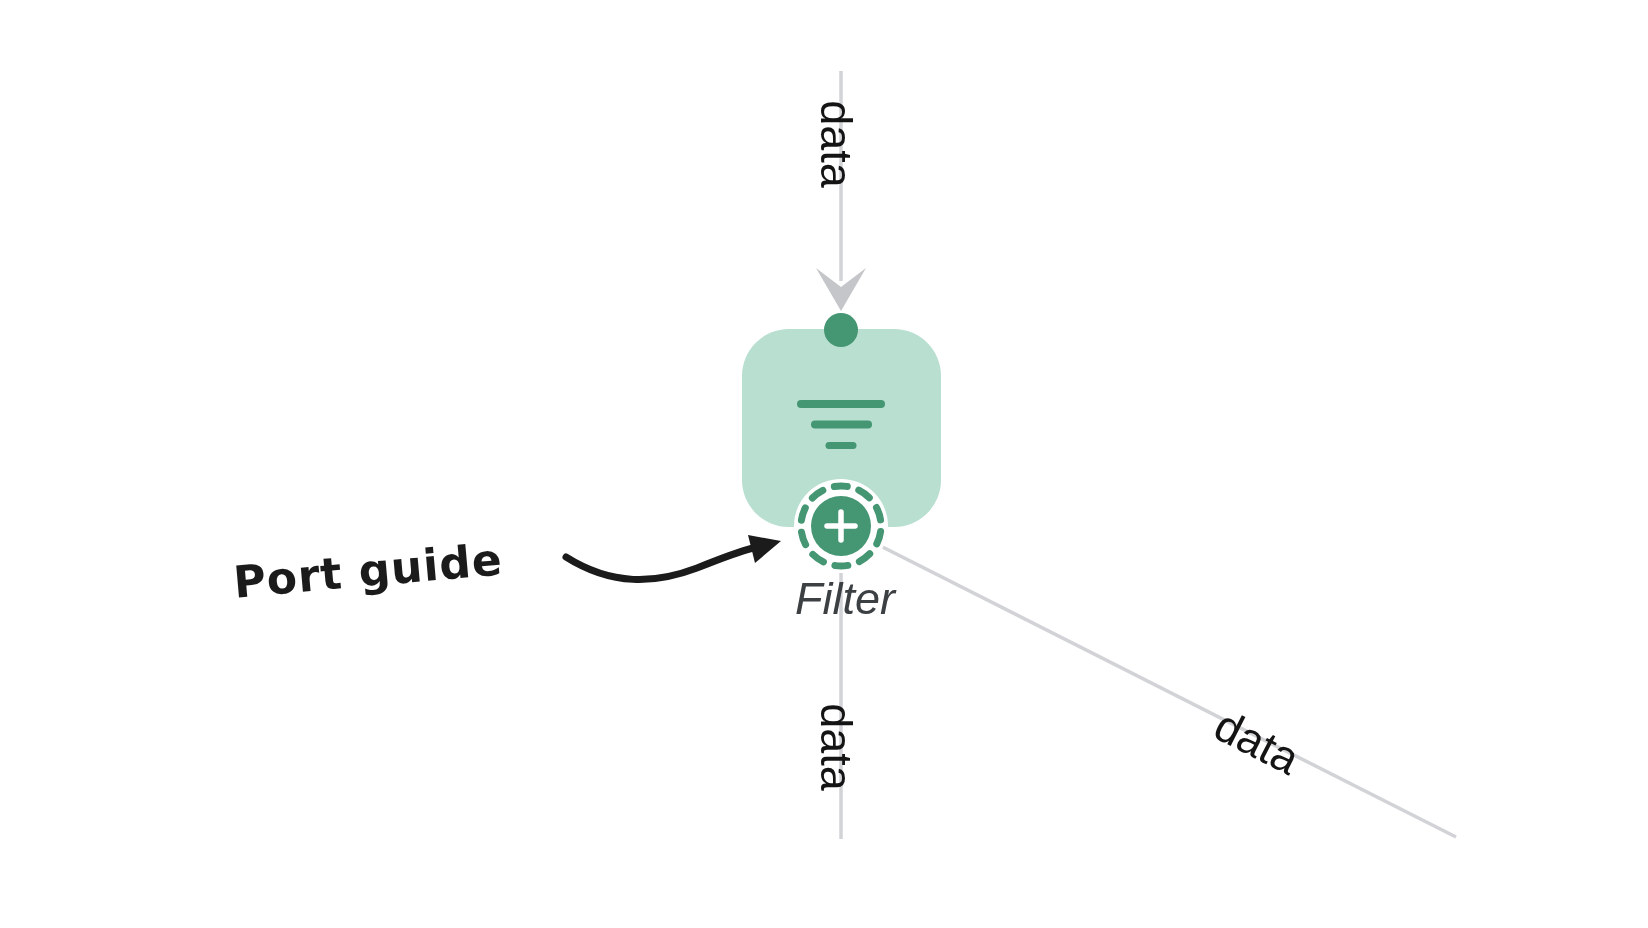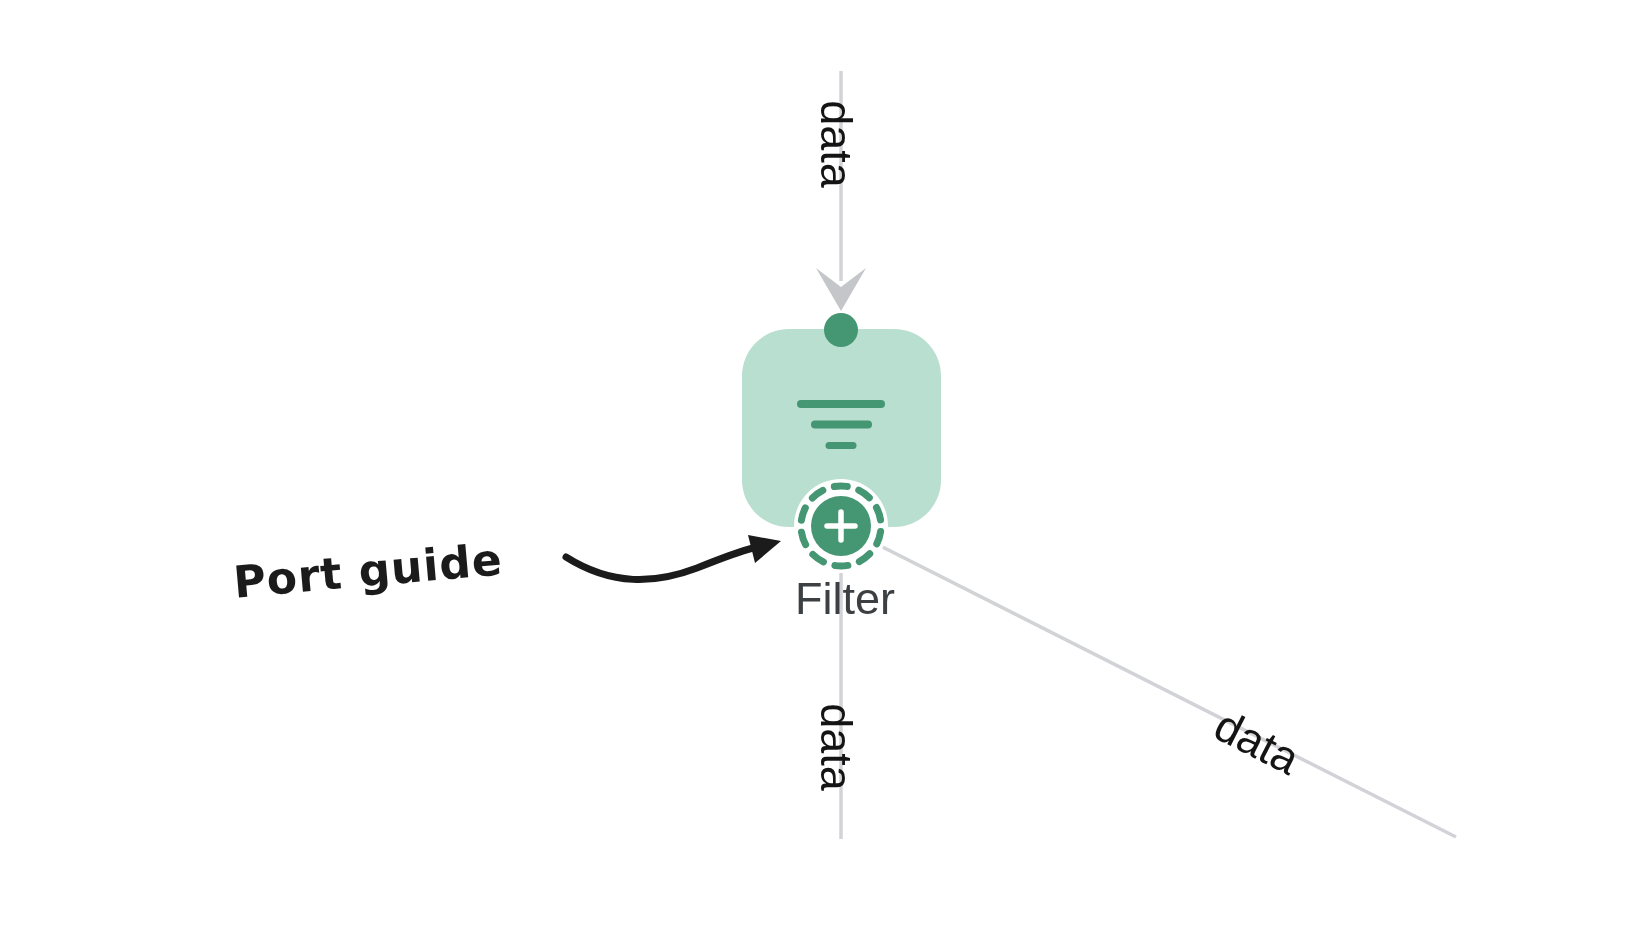--- a/index.html
+++ b/index.html
@@ -77,17 +77,17 @@
     </g>
 
     <path class="anno-stroke" d="M 566 557 C 612 586, 655 584, 697 568 C 717 560, 737 552, 753 548"></path>
     <polygon class="anno-fill" points="781,541 755,563 748,535"></polygon>
   </svg>
 
   <div class="label edge-label vertical" style="left:836px;top:144px;">data</div>
   <div class="label edge-label vertical" style="left:836px;top:747px;">data</div>
   <div class="label edge-label diagonal" style="left:1257px;top:742px;">data</div>
 
-  <div class="label node-label" style="left:845px;top:598px;">Filter</div>
+  <div class="label node-label" style="left:845px;top:598px;font-style:italic;">Filter</div>
 
   <div class="label annotation-text" style="left:368px;top:571px;">Port guide</div>
 
 </div>
 
 </body></html>

